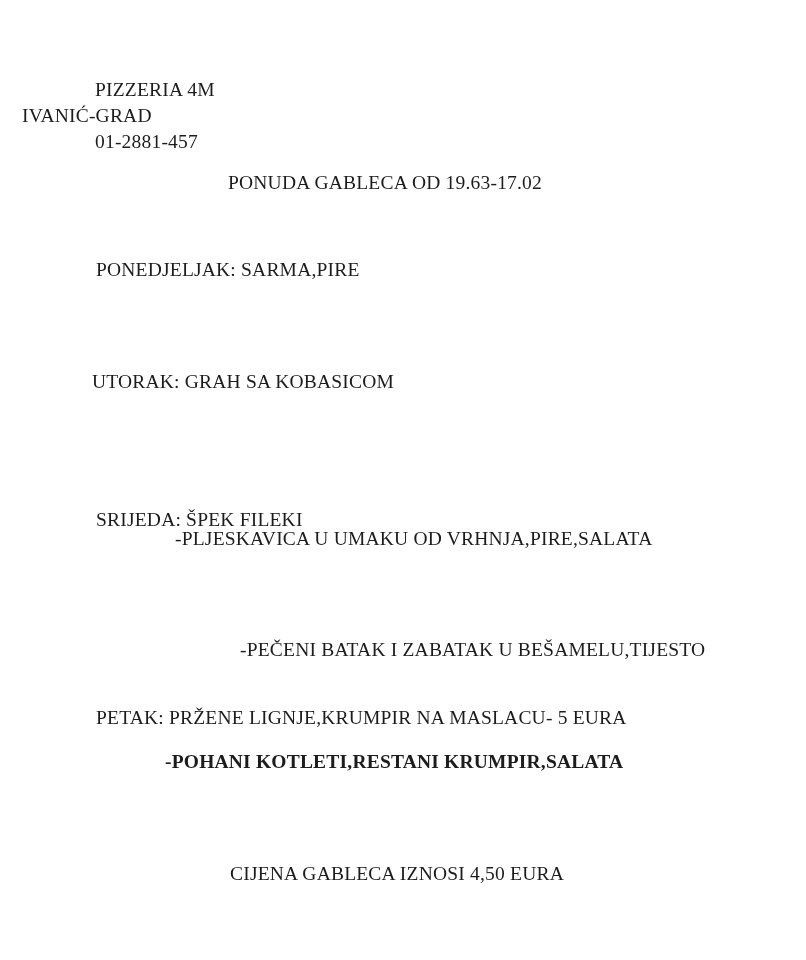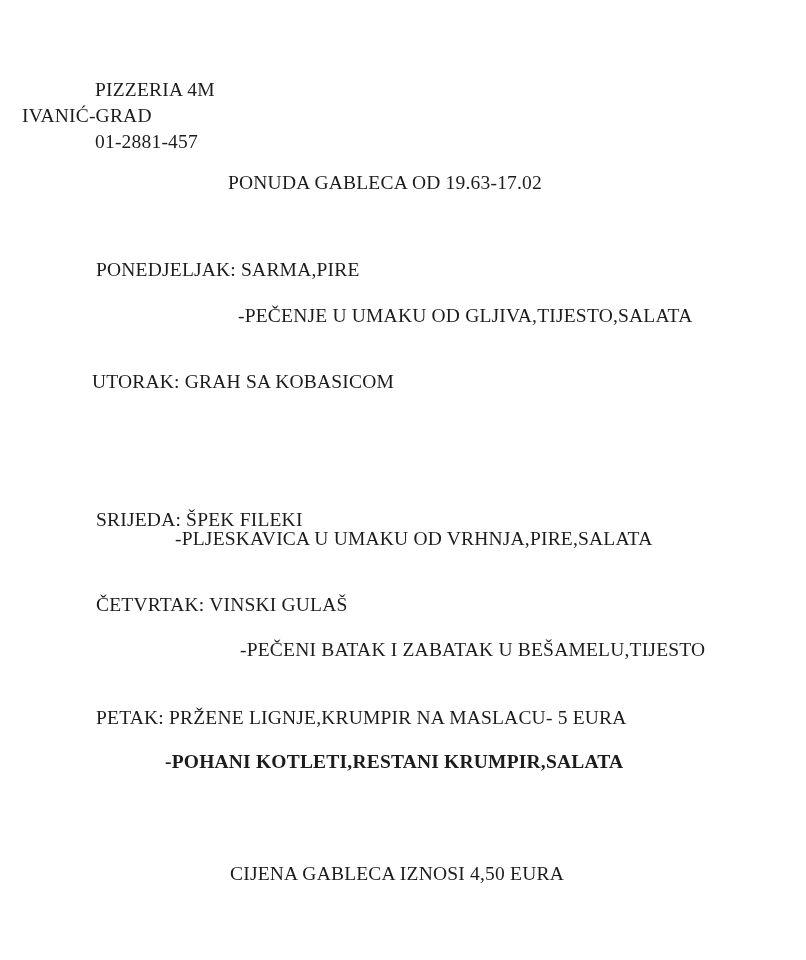--- a/index.html
+++ b/index.html
@@ -53,28 +53,26 @@
 
 <div class="page">
 
   <div class="line restaurant-name">PIZZERIA 4M</div>
   <div class="line restaurant-city">IVANIĆ-GRAD</div>
   <div class="line restaurant-phone">01-2881-457</div>
 
   <div class="line menu-title">PONUDA GABLECA OD 19.63-17.02</div>
 
   <div class="line mon-1">PONEDJELJAK: SARMA,PIRE</div>
-  <div class="line mon-2">-PEČENJE U UMAKU OD GLJIVA,TIJESTO,SALATA</div>
 
   <div class="line tue-1">UTORAK: GRAH SA KOBASICOM</div>
 
   <div class="line wed-1">SRIJEDA: ŠPEK FILEKI</div>
   <div class="line wed-2">-PLJESKAVICA U UMAKU OD VRHNJA,PIRE,SALATA</div>
 
-  <div class="line thu-1">ČETVRTAK: VINSKI GULAŠ</div>
   <div class="line thu-2">-PEČENI BATAK I ZABATAK U BEŠAMELU,TIJESTO</div>
 
   <div class="line fri-1">PETAK: PRŽENE LIGNJE,KRUMPIR NA MASLACU- 5 EURA</div>
   <div class="line fri-2">-POHANI KOTLETI,RESTANI KRUMPIR,SALATA</div>
 
   <div class="line price-line">CIJENA GABLECA IZNOSI 4,50 EURA</div>
 
 </div>
 
 </body></html>

